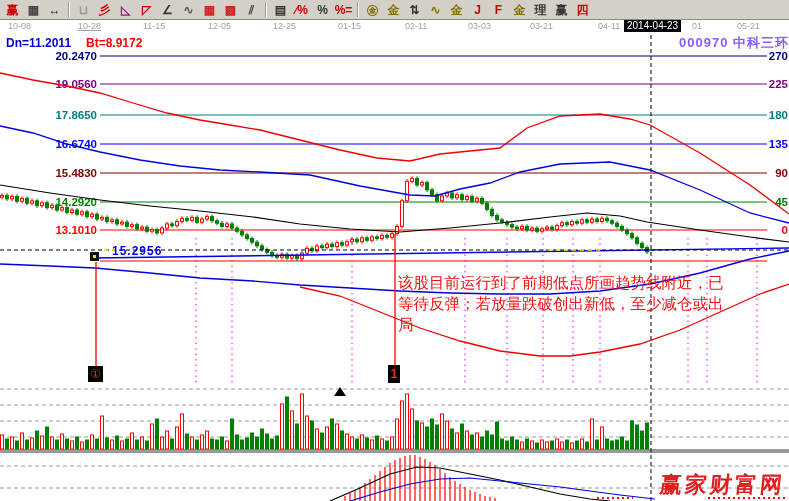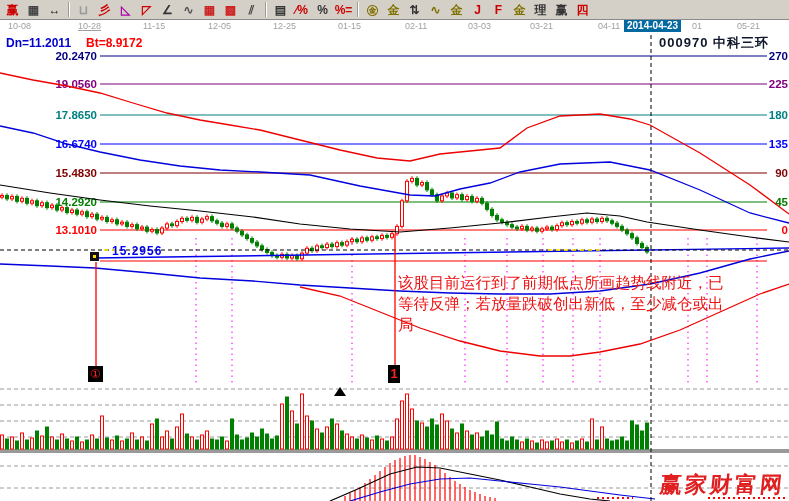--- a/index.html
+++ b/index.html
@@ -8,28 +8,28 @@
           font-family:"Liberation Sans",sans-serif;}
   .toolbar{position:absolute;left:0;top:0;width:789px;height:20px;background:#d4d0c8;
            border-bottom:1px solid #8a8a8a;display:flex;align-items:center;padding-left:2px;}
   .tool-icon{display:inline-flex;align-items:center;justify-content:center;width:21px;height:17px;
              font-size:12px;font-weight:bold;background:#d4d0c8;border:1px solid transparent;cursor:pointer;
              overflow:hidden;line-height:1;}
   .tool-sep{display:inline-block;width:2px;height:15px;border-left:1px solid #9a9a9a;
             border-right:1px solid #fff;margin:0 3px;}
   .daterow{position:absolute;left:0;top:21px;width:789px;height:11px;background:#ffffff;}
   .date-label{position:absolute;top:0;font-size:9px;color:#a0a0a0;white-space:nowrap;}
-  .date-highlight{position:absolute;top:-1px;height:12px;background:#0369a1;color:#ffffff;
-                  font-size:10px;font-weight:bold;padding:0 3px;line-height:12px;}
+  .date-highlight{position:absolute;top:-1px;height:12px;background:#000000;color:#ffffff;
+                  font-size:10px;font-weight:normal;padding:0 3px;line-height:12px;}
   .chart{position:absolute;left:0;top:32px;width:789px;height:469px;background:#fff;}
   svg{position:absolute;left:0;top:0;}
   .lbl{position:absolute;white-space:nowrap;line-height:1;}
   .dn{left:6px;top:5px;font-size:12px;color:#0000cc;font-weight:bold;}
   .bt{left:86px;top:5px;font-size:12px;color:#ff0000;font-weight:bold;}
-  .stock{right:20px;top:4px;font-size:13px;color:#0f172a;font-weight:bold;letter-spacing:1px;}
+  .stock{right:0;top:4px;font-size:13px;color:#8b5cf6;font-weight:bold;letter-spacing:1px;}
   .annotation{position:absolute;left:398px;top:240px;width:360px;color:#ee1111;
               font-size:15.5px;line-height:21px;font-weight:500;}
   .watermark{position:absolute;right:4px;top:438px;color:#e02020;font-size:22px;font-weight:bold;
              letter-spacing:3px;transform:skewX(-6deg);font-family:"Liberation Serif",serif;}
   .trend-price{position:absolute;left:112px;top:212px;color:#0000ee;font-size:12px;font-weight:bold;
                letter-spacing:1px;}
   .sig-marker{position:absolute;background:#000;color:#ff2222;text-align:center;}
   .m1{left:88px;top:334px;width:15px;height:16px;font-size:12px;line-height:16px;}
   .m2{left:388px;top:333px;width:12px;height:18px;font-size:13px;font-weight:bold;line-height:18px;}
   .anchor{position:absolute;left:90px;top:220px;width:9px;height:9px;background:#111;}

